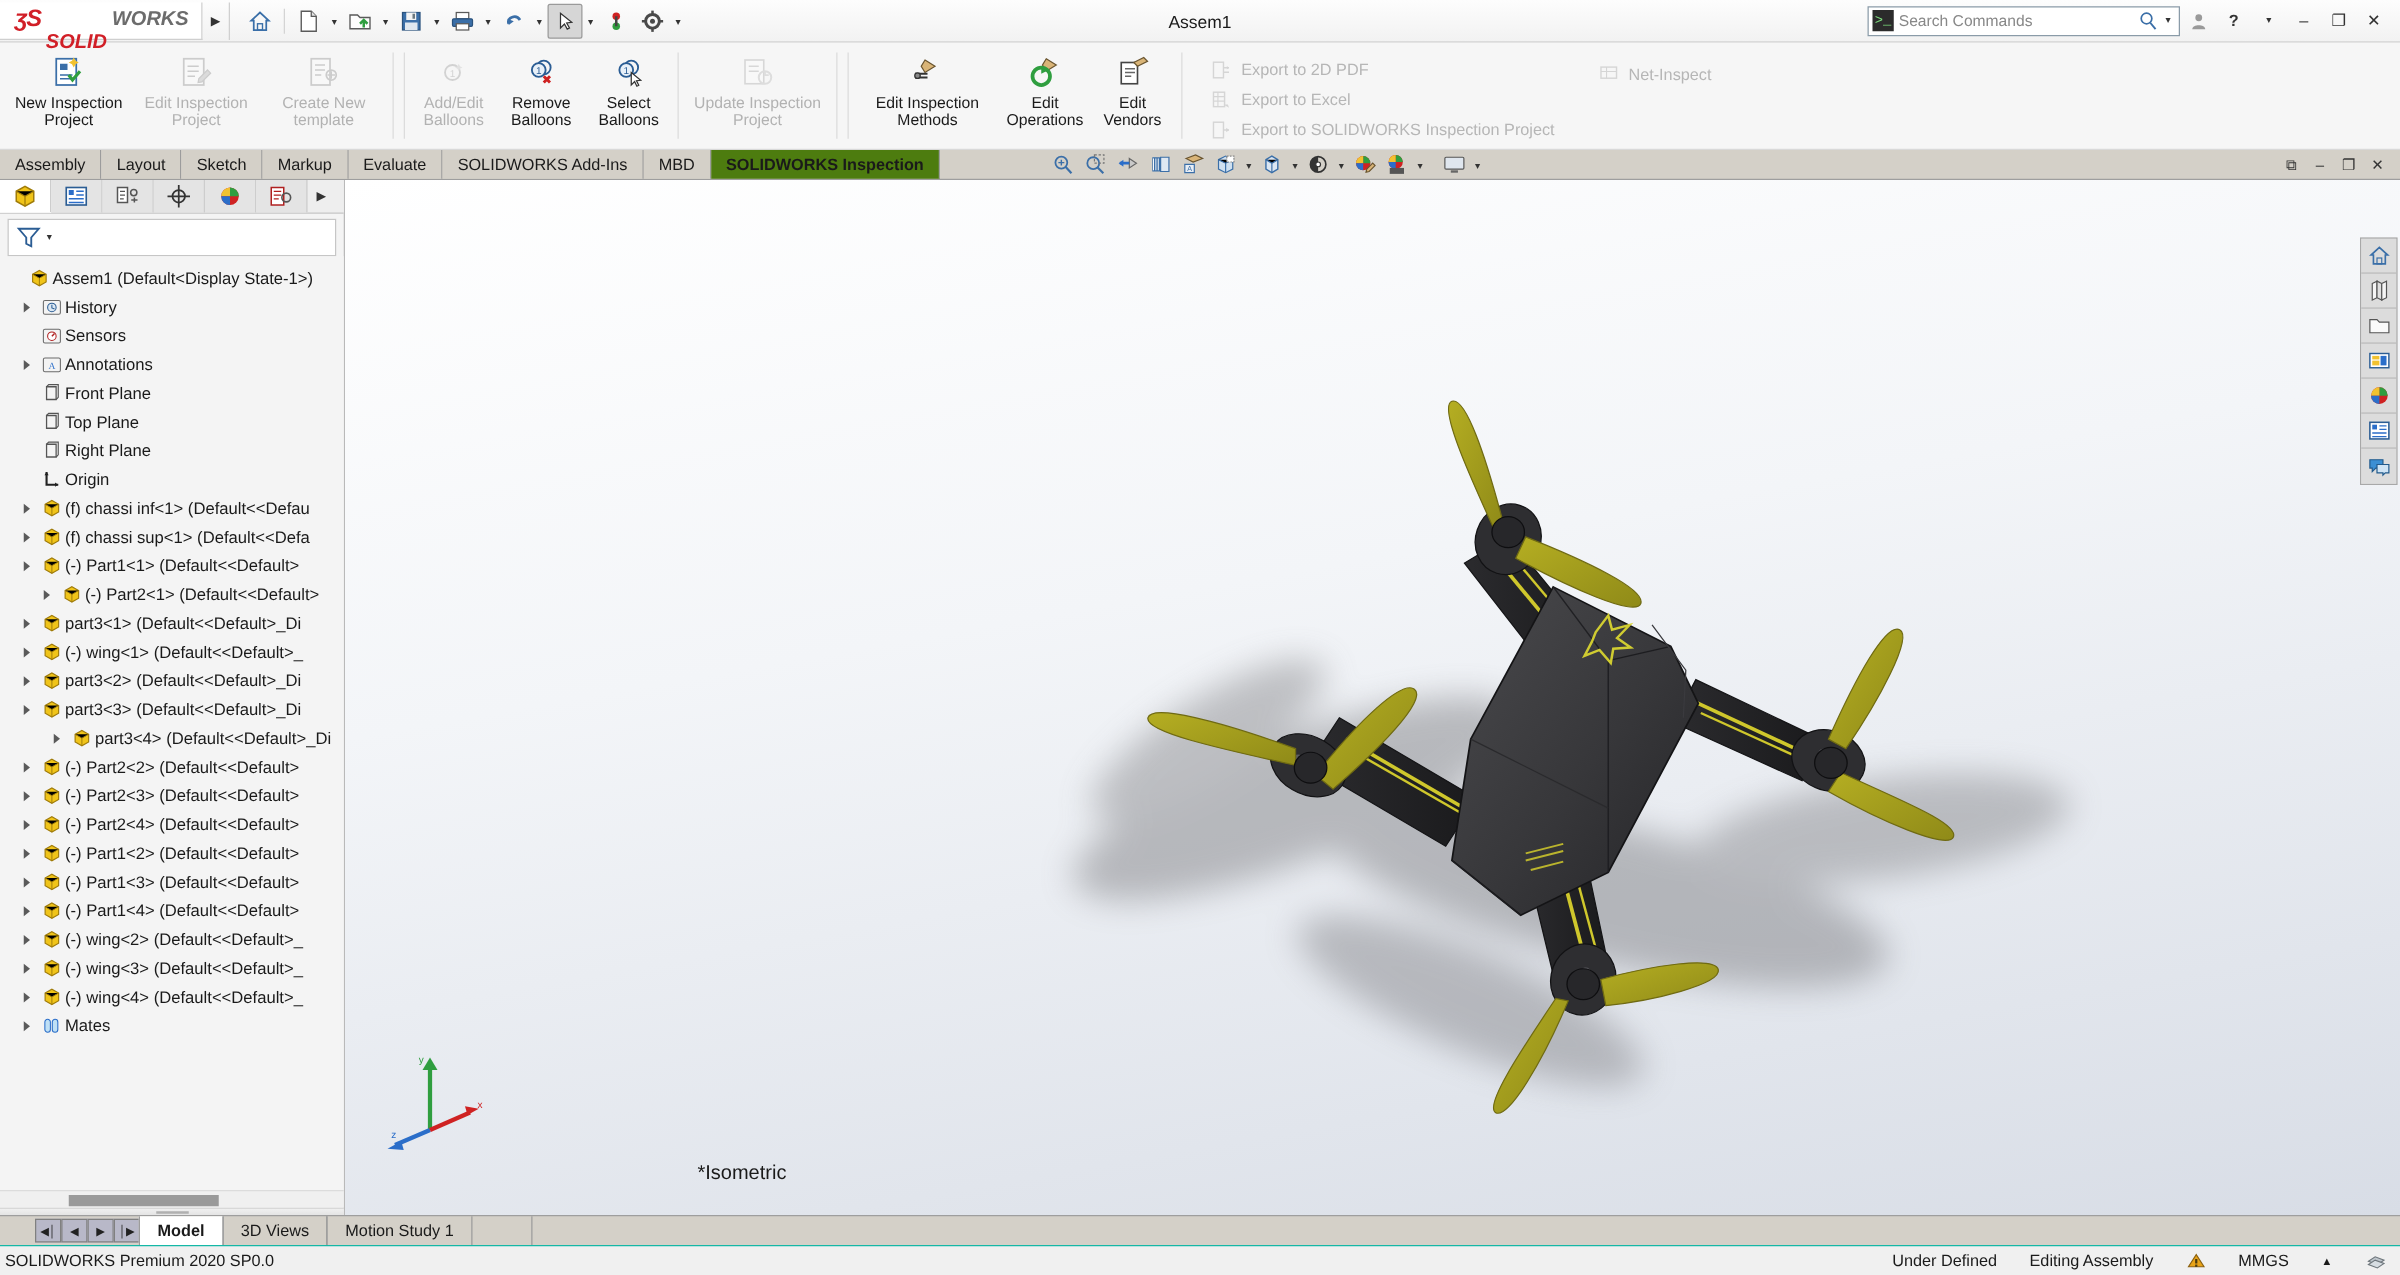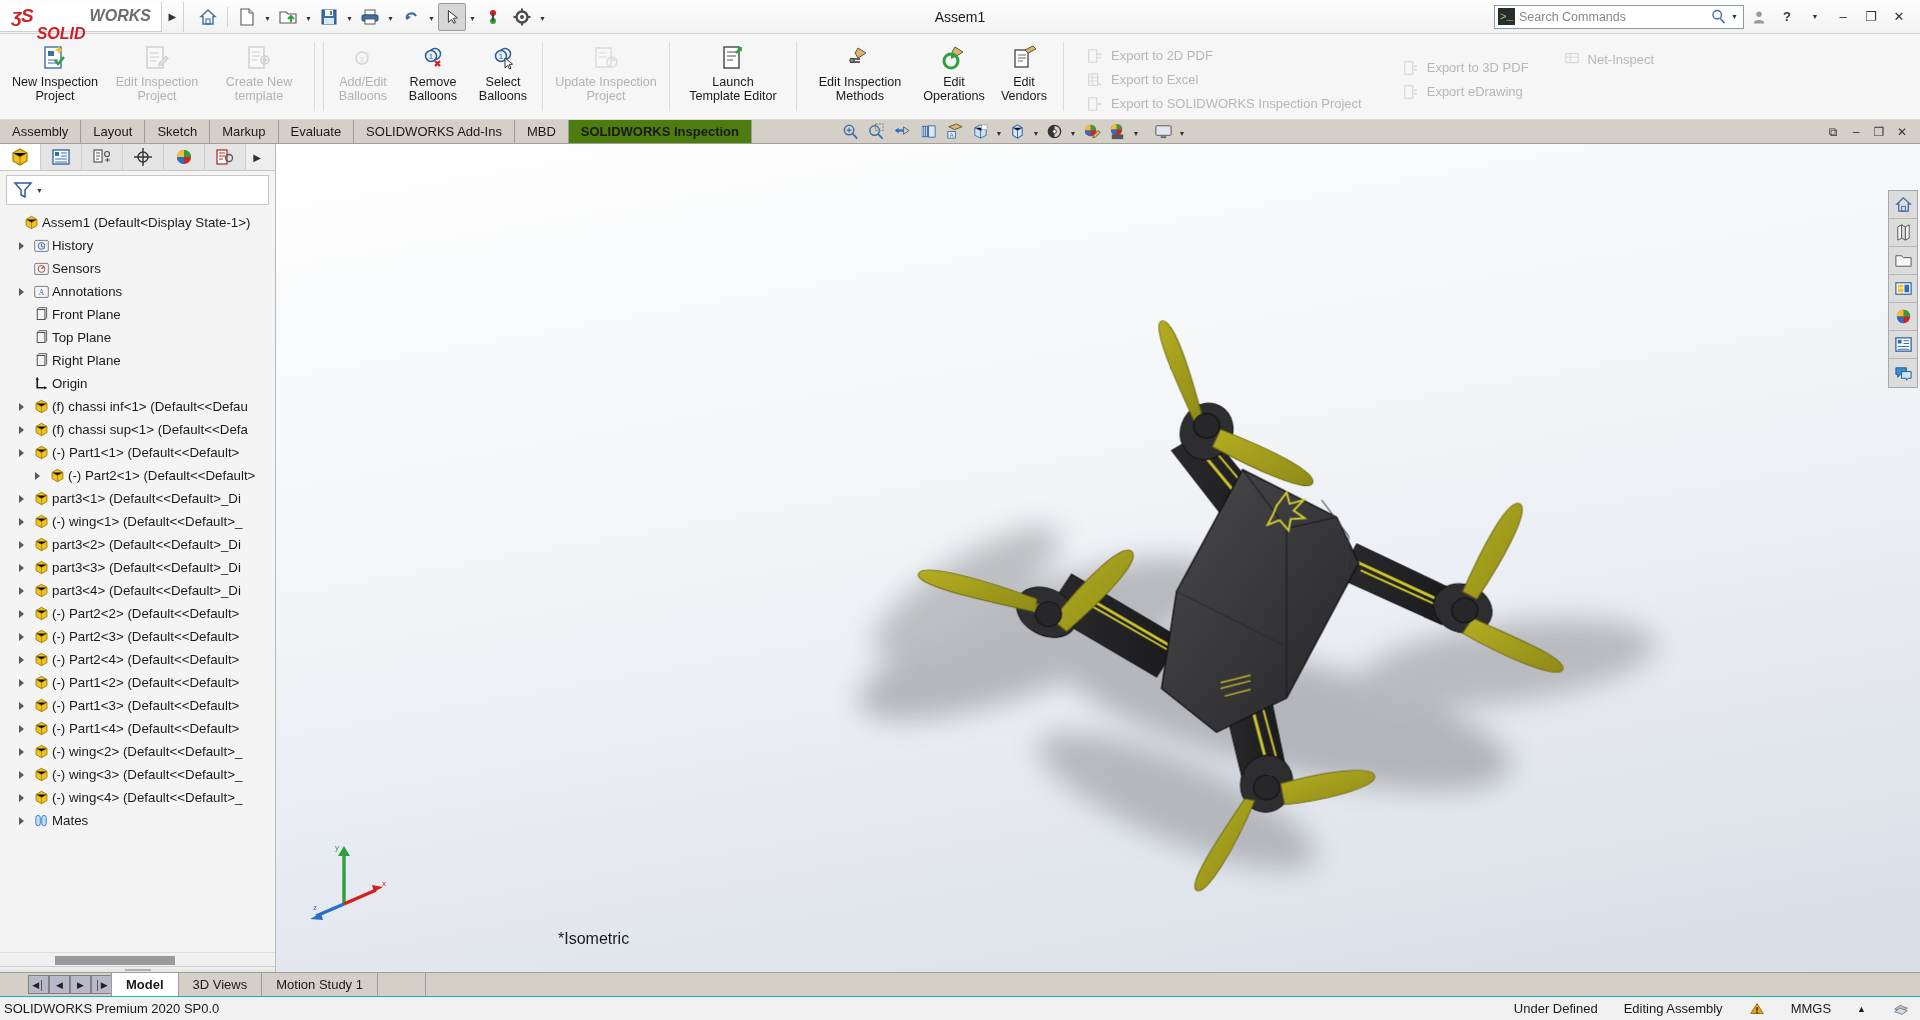--- a/index.html
+++ b/index.html
@@ -345,31 +345,20 @@
             <path d="M8 10 h8 M8 14 h8" stroke="#999" stroke-width="1.2"></path>
             <circle cx="21" cy="19" r="5" fill="none" stroke="#aaa" stroke-width="1.6"></circle>
             <path d="M21 14 v3 l3 0" stroke="#aaa" stroke-width="1.4" fill="none"></path>
           </svg>
       </div>
       <div class="lbl"><span>Update Inspection</span><br><span>Project</span></div>
     </div>
 
     <div class="rsep"></div>
 
-    <div class="rbtn wide">
-      <div class="ic">
-        <svg width="30" height="30" viewBox="0 0 30 30">
-            <rect x="6" y="4" width="15" height="21" fill="#fff" stroke="#444" stroke-width="1.4"></rect>
-            <path d="M9 9 h9 M9 13 h9 M9 17 h6" stroke="#555" stroke-width="1.2"></path>
-            <path d="M18 10 l5-5" stroke="#2f9e3f" stroke-width="2.4"></path>
-            <path d="M24 4 l-.5 5 l-4.5-4.5Z" fill="#2f9e3f"></path>
-          </svg>
-      </div>
-      <div class="lbl"><span>Launch</span><br><span>Template Editor</span></div>
-    </div>
 
     <div class="rsep"></div>
 
     <div class="rbtn wide">
       <div class="ic">
         <svg width="30" height="30" viewBox="0 0 30 30">
             <path d="M13 5 l8 5 -8 5 -3-5Z" fill="#d9b477" stroke="#6a5530"></path>
             <path d="M5 16 h10 M5 19 h10" stroke="#333" stroke-width="1.6"></path>
             <circle cx="7" cy="17.5" r="2.2" fill="#888" stroke="#333"></circle>
           </svg>
@@ -425,42 +414,20 @@
           <svg width="16" height="16" viewBox="0 0 18 18">
               <rect x="2" y="2" width="9" height="14" fill="none" stroke="#9a9a9a" stroke-width="1.3"></rect>
               <path d="M11 9 h5" stroke="#9a9a9a" stroke-width="1.2"></path>
               <path d="M16 9 l-2.5-2 v4Z" fill="#9a9a9a"></path>
             </svg>
         </span>
         <span>Export to SOLIDWORKS Inspection Project</span>
       </div>
     </div>
 
-    <div class="rlist" style="padding-left:24px">
-      <div class="rlist-item disabled">
-        <span class="ic">
-          <svg width="16" height="16" viewBox="0 0 18 18">
-              <rect x="2" y="2" width="9" height="14" fill="none" stroke="#9a9a9a" stroke-width="1.3"></rect>
-              <path d="M11 7 h5 M11 11 h5" stroke="#9a9a9a" stroke-width="1.2"></path>
-              <path d="M16 7 l-2-1.5 v3Z" fill="#9a9a9a"></path>
-            </svg>
-        </span>
-        <span>Export to 3D PDF</span>
-      </div>
-      <div class="rlist-item disabled">
-        <span class="ic">
-          <svg width="16" height="16" viewBox="0 0 18 18">
-              <rect x="2" y="2" width="9" height="14" fill="none" stroke="#9a9a9a" stroke-width="1.3"></rect>
-              <path d="M11 7 h5 M11 11 h5" stroke="#9a9a9a" stroke-width="1.2"></path>
-              <path d="M16 7 l-2-1.5 v3Z" fill="#9a9a9a"></path>
-            </svg>
-        </span>
-        <span>Export eDrawing</span>
-      </div>
-    </div>
 
     <div class="rlist" style="padding-left:18px; justify-content:flex-start; padding-top:14px">
       <div class="rlist-item disabled">
         <span class="ic">
           <svg width="16" height="16" viewBox="0 0 18 18">
               <rect x="2" y="3" width="14" height="10" fill="none" stroke="#9a9a9a" stroke-width="1.3"></rect>
               <path d="M2 7 h14 M7 3 v10" stroke="#9a9a9a" stroke-width="1"></path>
             </svg>
         </span>
         <span>Net-Inspect</span>
@@ -808,21 +775,21 @@
                 <div class="tri"></div>
               </div>
               <div class="ticon">
                 <svg width="17" height="17" viewBox="0 0 22 22">
                   <path d="M4 7 l7-4 7 4 v8 l-7 4 -7-4Z" fill="#f0c419" stroke="#a07c0a" stroke-width="1.2"></path>
                   <path d="M4 7 l7 4 7-4 M11 11 v8" stroke="#a07c0a" stroke-width="1"></path>
                 </svg>
               </div>
               <span>part3&lt;3&gt;  (Default&lt;&lt;Default&gt;_Di</span>
             </div>
-            <div class="trow" style="padding-left: 12px;">
+            <div class="trow" style="padding-left: 12px; margin-left: 24px;">
               <div class="tw">
                 <div class="tri"></div>
               </div>
               <div class="ticon">
                 <svg width="17" height="17" viewBox="0 0 22 22">
                   <path d="M4 7 l7-4 7 4 v8 l-7 4 -7-4Z" fill="#f0c419" stroke="#a07c0a" stroke-width="1.2"></path>
                   <path d="M4 7 l7 4 7-4 M11 11 v8" stroke="#a07c0a" stroke-width="1"></path>
                 </svg>
               </div>
               <span>part3&lt;4&gt;  (Default&lt;&lt;Default&gt;_Di</span>

